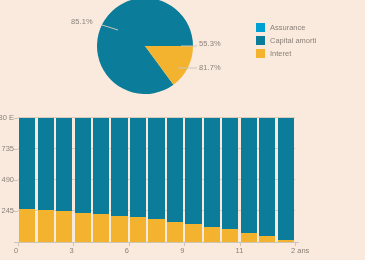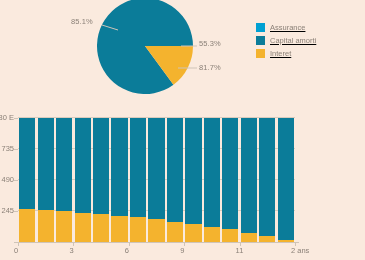--- a/index.html
+++ b/index.html
@@ -16,21 +16,21 @@
   #pie-svg{position:absolute;left:0;top:0;}
   .pie-label{
     position:absolute;font-size:7.5px;color:#8b8178;
     white-space:nowrap;letter-spacing:.1px;
   }
   #pie-label-0{left:71px;top:17px;}
   #pie-label-1{left:199px;top:39px;}
   #pie-label-2{left:199px;top:63px;}
 
   
-  .legend{position:absolute;text-decoration:underline;}
+  .legend{position:absolute;}
   .legend-row{display:flex;align-items:center;height:13px;}
   .legend-swatch{width:9px;height:9px;flex:none;margin-right:5px;}
   .legend-text{font-size:7.5px;color:#8b8178;white-space:nowrap;}
   #pie-legend{left:256px;top:21px;}
 
   
   #bar-block{position:absolute;left:0;top:106px;width:365px;height:154px;}
   #plot{position:absolute;left:18px;top:12px;width:277px;height:124px;}
   .bar{position:absolute;bottom:0;box-sizing:border-box;}
   .seg{position:absolute;left:0;width:100%;}

